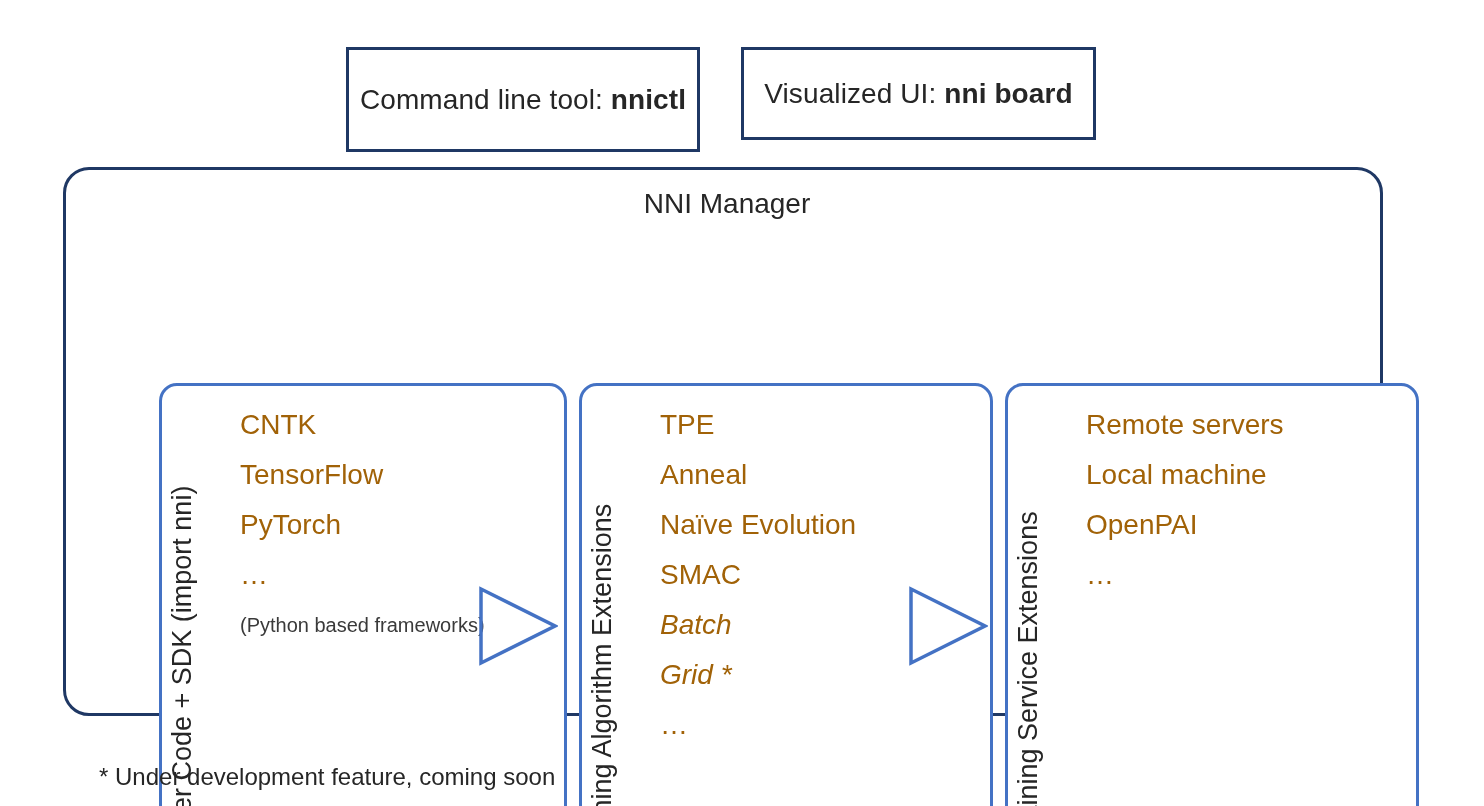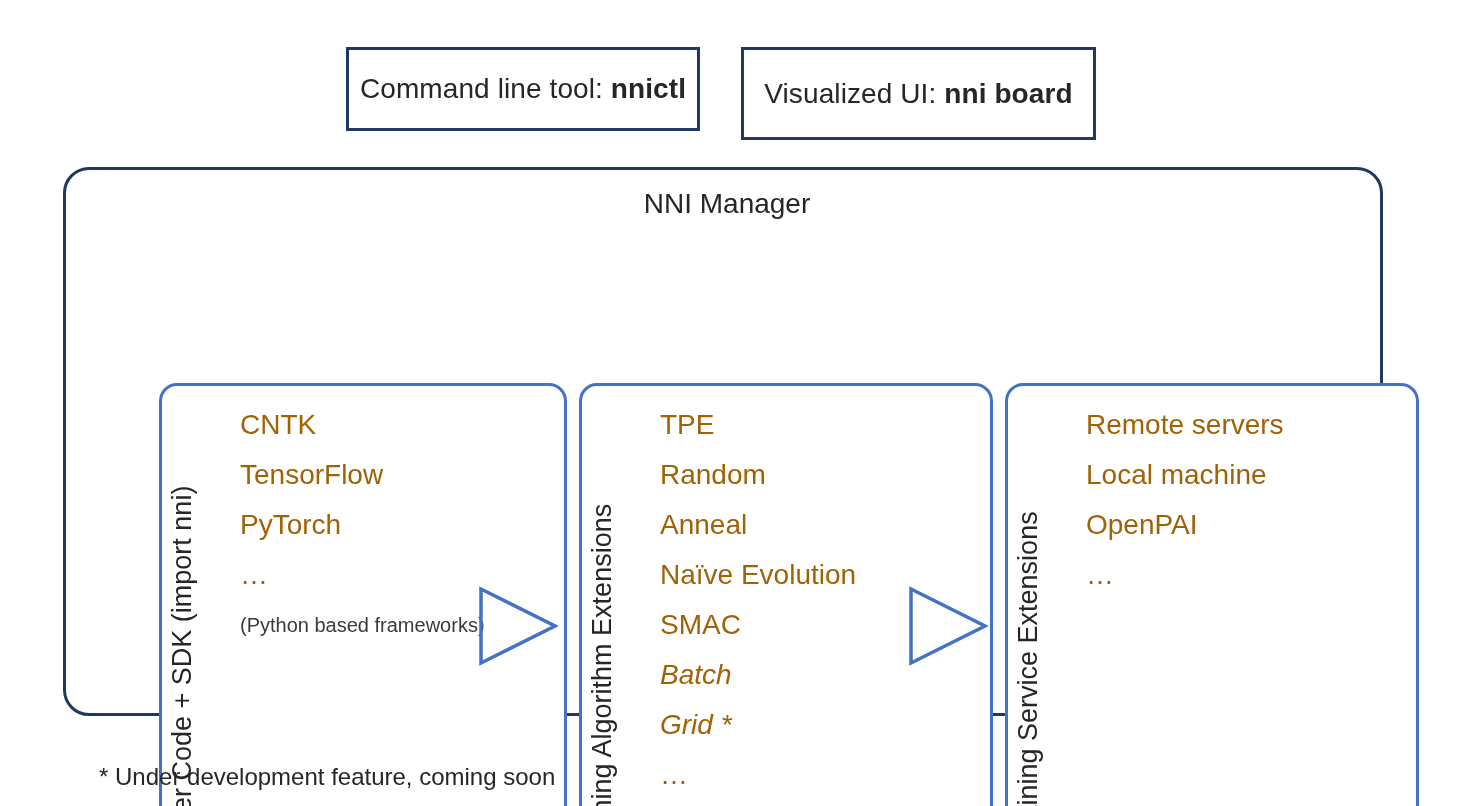--- a/index.html
+++ b/index.html
@@ -19,21 +19,21 @@
   
   .top-box {
     position: absolute;
     border: 3px solid #1F3864;
     background: #ffffff;
     display: flex;
     align-items: center;
     justify-content: center;
     box-sizing: border-box;
   }
-  #cli-box  { left: 346px; top: 47px; width: 354px; height: 84px; }
+  #cli-box  { left: 346px; top: 47px; width: 354px; height: 105px; }
   #ui-box   { left: 741px; top: 47px; width: 355px; height: 93px; text-align: center; }
 
   .top-box-text {
     font-size: 28px;
     font-weight: 300;
     color: #262626;
     white-space: nowrap;
     letter-spacing: 0.1px;
   }
   .top-box-text .strong { font-weight: 700; }
@@ -165,21 +165,20 @@
       <div class="item">PyTorch</div>
       <div class="item ellipsis">…</div>
       <div class="item small">(Python based frameworks)</div>
     </div>
   </div>
 
   <div class="column-box" id="col-tuning">
     <div class="side-label">Tuning Algorithm Extensions</div>
     <div class="item-list">
       <div class="item">TPE</div>
-      <div class="item">Random</div>
       <div class="item">Anneal</div>
       <div class="item">Naïve Evolution</div>
       <div class="item">SMAC</div>
       <div class="item italic">Batch</div>
       <div class="item italic">Grid *</div>
       <div class="item ellipsis">…</div>
     </div>
   </div>
 
   <div class="column-box" id="col-training">

